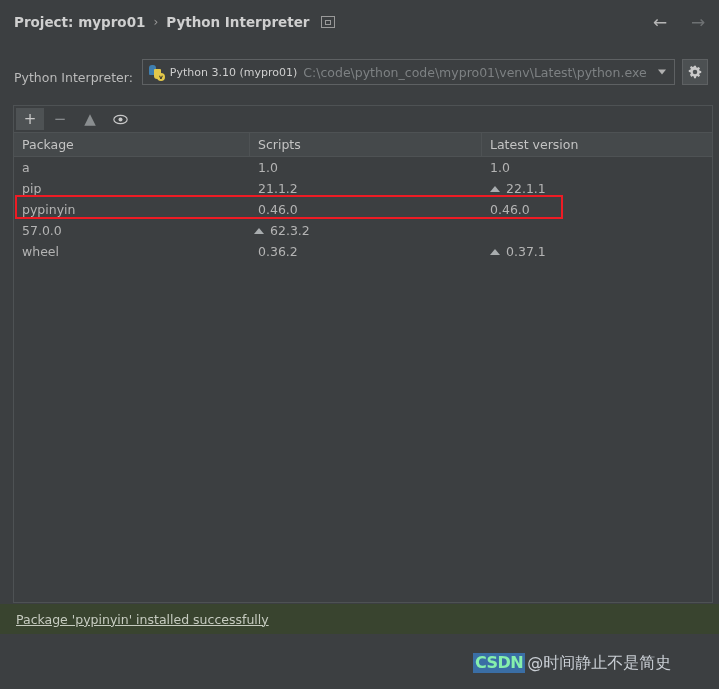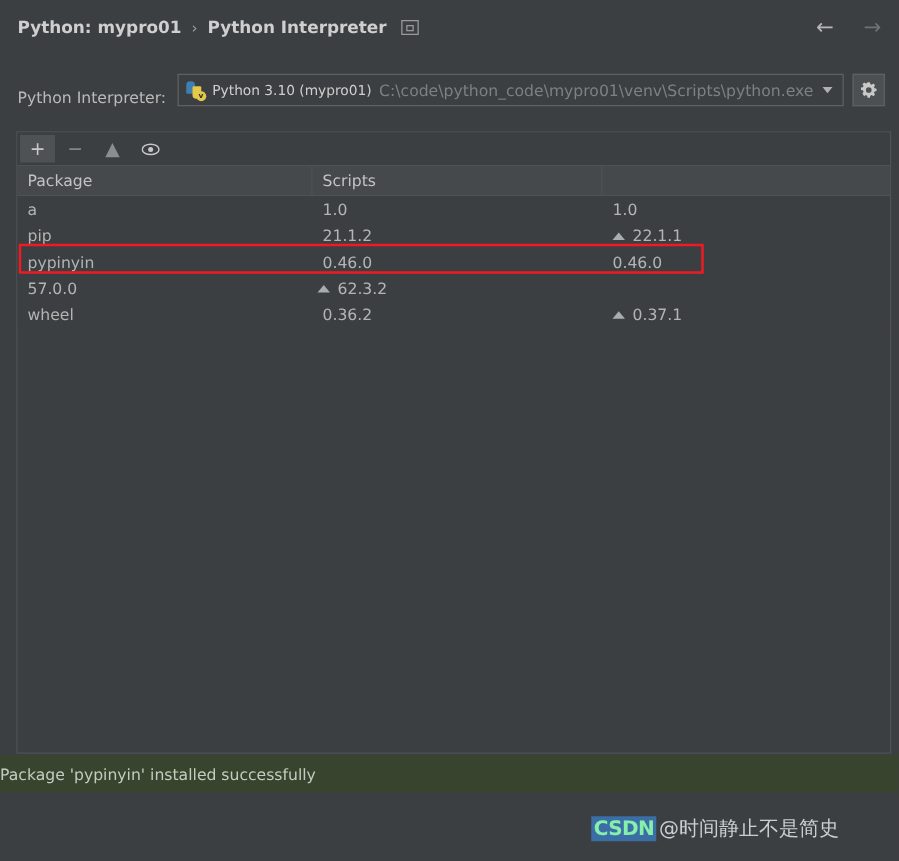--- a/index.html
+++ b/index.html
@@ -260,23 +260,25 @@
   
   .status-bar {
     position: absolute;
     left: 0; top: 604px;
     width: 719px; height: 30px;
     background: #39442f;
     display: flex;
     align-items: center;
   }
   .status-text {
+    margin-left: 16px;
     font-size: 12.5px;
     color: #c6cbc0;
     white-space: nowrap;
+    text-decoration: underline;
   }
 
   
   .watermark {
     position: absolute;
     left: 473px; top: 653px;
     display: flex;
     align-items: center;
     font-size: 16px;
     line-height: 20px;
@@ -291,21 +293,21 @@
   }
   .wm-rest {
     color: #c9ced4;
     margin-left: 2px;
   }
 </style>
 </head>
 <body>
 
 <div class="breadcrumb-bar">
-  <span class="crumb">Python: mypro01</span>
+  <span class="crumb">Project: mypro01</span>
   <span class="crumb-sep">›</span>
   <span class="crumb">Python Interpreter</span>
   <span class="crumb-icon">
       <i></i>
     </span>
 </div>
 
 <div class="nav-arrows">
   <span class="nav-arrow enabled">←</span>
   <span class="nav-arrow disabled">→</span>
@@ -313,21 +315,21 @@
 
 <div class="interp-row">
   <span class="interp-label">Python Interpreter:</span>
   <div class="interp-combo">
     <span class="py-logo">
       <span class="pb"></span>
         <span class="py"></span>
       <span class="badge">v</span>
     </span>
     <span class="interp-name">Python 3.10 (mypro01)</span>
-    <span class="interp-path">C:\code\python_code\mypro01\venv\Scripts\python.exe</span>
+    <span class="interp-path">C:\code\python_code\mypro01\venv\Latest\python.exe</span>
     <span class="combo-arrow"></span>
   </div>
   <div class="gear-btn">
     <svg width="14" height="14" viewBox="0 0 16 16">
       <path fill="#c9c9c9" d="M8 5.2A2.8 2.8 0 1 0 8 10.8 2.8 2.8 0 0 0 8 5.2zm0 1.5a1.3 1.3 0 1 1 0 2.6 1.3 1.3 0 0 1 0-2.6z"></path>
       <path fill="#c9c9c9" d="M6.9 0.8h2.2l0.3 1.8 1.3 0.55 1.5-1 1.55 1.55-1 1.5 0.55 1.3 1.8 0.3v2.2l-1.8 0.3-0.55 1.3 1 1.5-1.55 1.55-1.5-1-1.3 0.55-0.3 1.8H6.9l-0.3-1.8-1.3-0.55-1.5 1L2.25 11.1l1-1.5L2.7 8.3 0.9 8V5.8l1.8-0.3 0.55-1.3-1-1.5L3.8 1.15l1.5 1 1.3-0.55z"></path>
       <circle cx="8" cy="8" r="2.6" fill="#4c5052"></circle>
     </svg>
   </div>
 </div>
@@ -342,20 +344,21 @@
       <svg width="15" height="11" viewBox="0 0 18 12">
         <ellipse cx="9" cy="6" rx="8" ry="5" fill="none" stroke="#c8c8c8" stroke-width="1.4"></ellipse>
         <circle cx="9" cy="6" r="2.4" fill="#c8c8c8"></circle>
       </svg>
     </span>
   </div>
 
   <div class="tbl-header">
     <div class="th c0">Package</div>
     <div class="th c1">Scripts</div>
+    <div class="th c2">Latest version</div>
   </div>
 
   <div class="tbl-body" id="tbl-body">
       <div class="row">
         <div class="td c0">a</div>
         <div class="td c1">1.0</div>
         <div class="td c2">
           <span>1.0</span>
         </div>
       </div>

